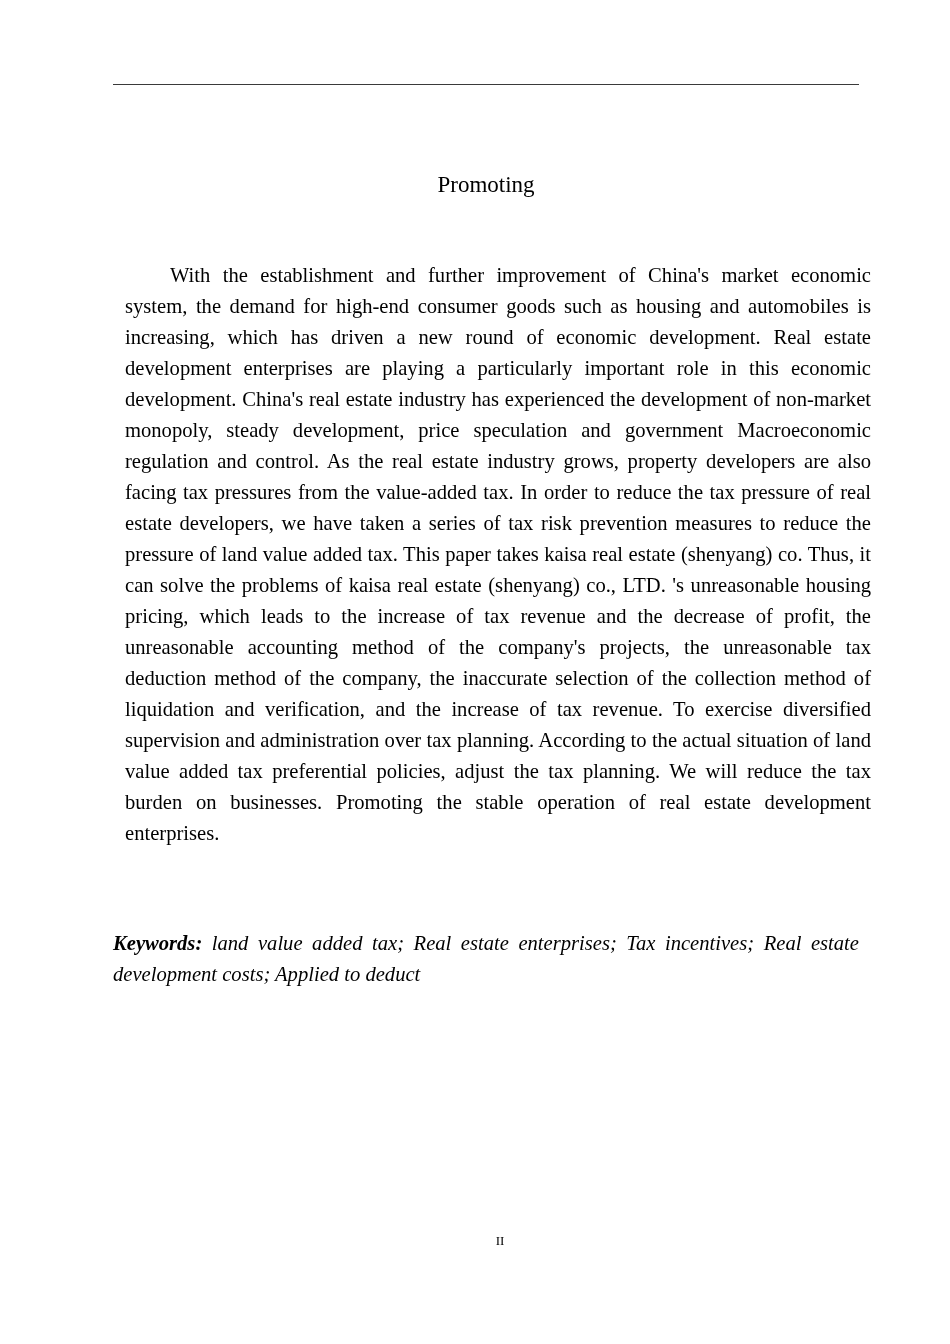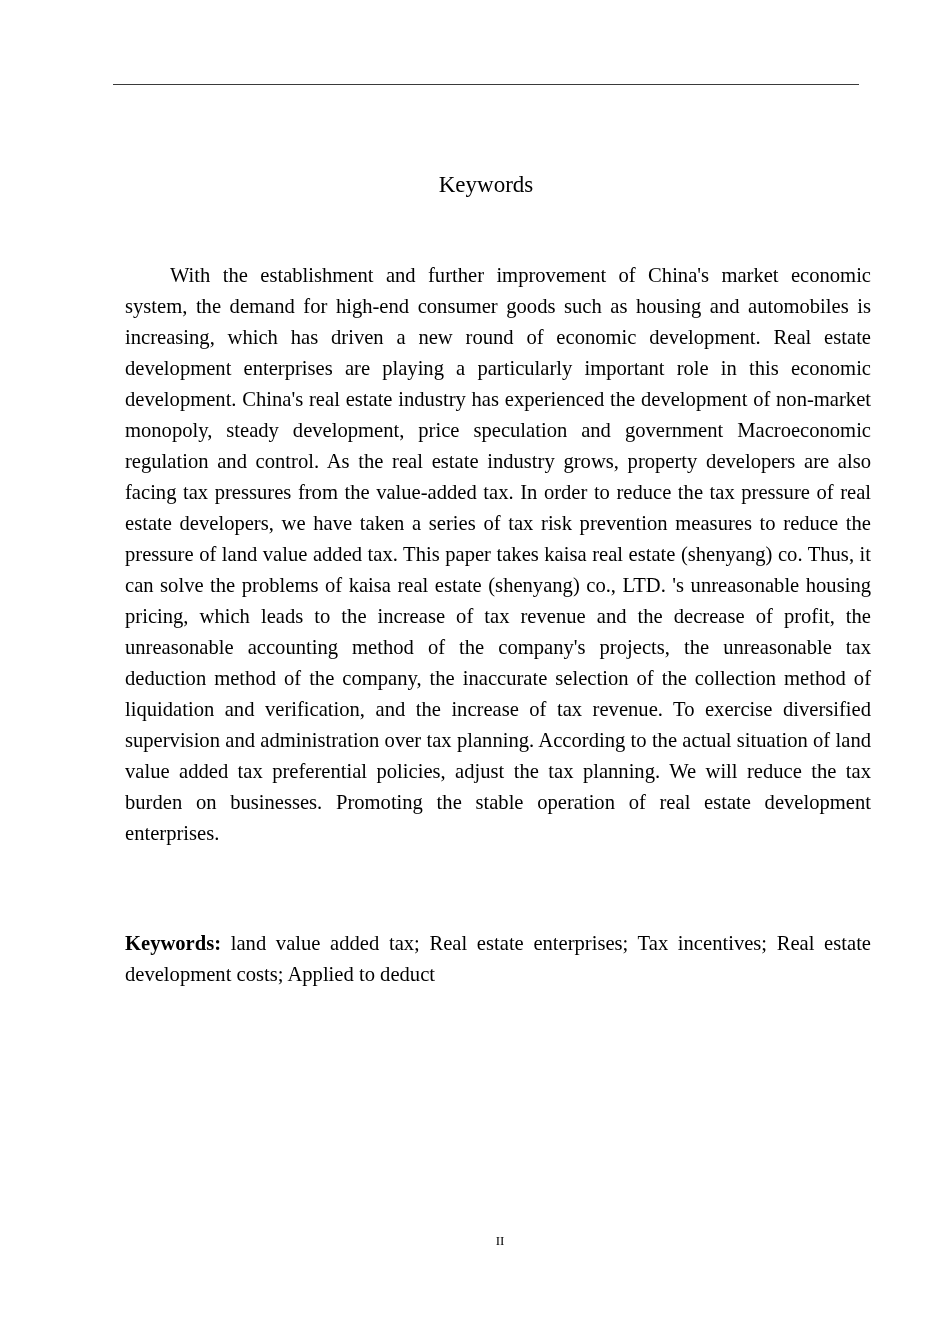--- a/index.html
+++ b/index.html
@@ -41,45 +41,46 @@
       width: 746px;
       margin: 12px;
       font-size: 20.6px;
       line-height: 31px;
       text-align: justify;
       text-indent: 45px;
       hyphens: none;
     }
     .keywords {
       position: absolute;
-      left: 125px;
+      left: 113px;
       top: 928px;
       width: 746px;
       margin: 0;
       font-size: 20.6px;
       line-height: 31px;
       text-align: justify;
+      font-style: italic;
     }
     .keywords-label {
       font-weight: bold;
     }
     .page-number {
       position: absolute;
       left: 0;
       top: 1233px;
       width: 1000px;
       text-align: center;
       font-size: 13px;
       line-height: 16px;
     }
   </style>
 </head>
 <body>
 
 <div class="header-rule"></div>
 
-<h1 class="title">Keywords</h1>
+<h1 class="title">Promoting</h1>
 
 <p class="abstract-body">With the establishment and further improvement of China's market economic system, the demand for high-end consumer goods such as housing and automobiles is increasing, which has driven a new round of economic development. Real estate development enterprises are playing a particularly important role in this economic development. China's real estate industry has experienced the development of non-market monopoly, steady development, price speculation and government Macroeconomic regulation and control. As the real estate industry grows, property developers are also facing tax pressures from the value-added tax. In order to reduce the tax pressure of real estate developers, we have taken a series of tax risk prevention measures to reduce the pressure of land value added tax. This paper takes kaisa real estate (shenyang) co. Thus, it can solve the problems of kaisa real estate (shenyang) co., LTD. 's unreasonable housing pricing, which leads to the increase of tax revenue and the decrease of profit, the unreasonable accounting method of the company's projects, the unreasonable tax deduction method of the company, the inaccurate selection of the collection method of liquidation and verification, and the increase of tax revenue. To exercise diversified supervision and administration over tax planning. According to the actual situation of land value added tax preferential policies, adjust the tax planning. We will reduce the tax burden on businesses. Promoting the stable operation of real estate development enterprises.</p>
 
 <p class="keywords"><span class="keywords-label">Keywords:</span><span> land value added tax; Real estate enterprises; Tax incentives; Real estate development costs; Applied to deduct</span></p>
 
 <div class="page-number">II</div>
 
 </body></html>

